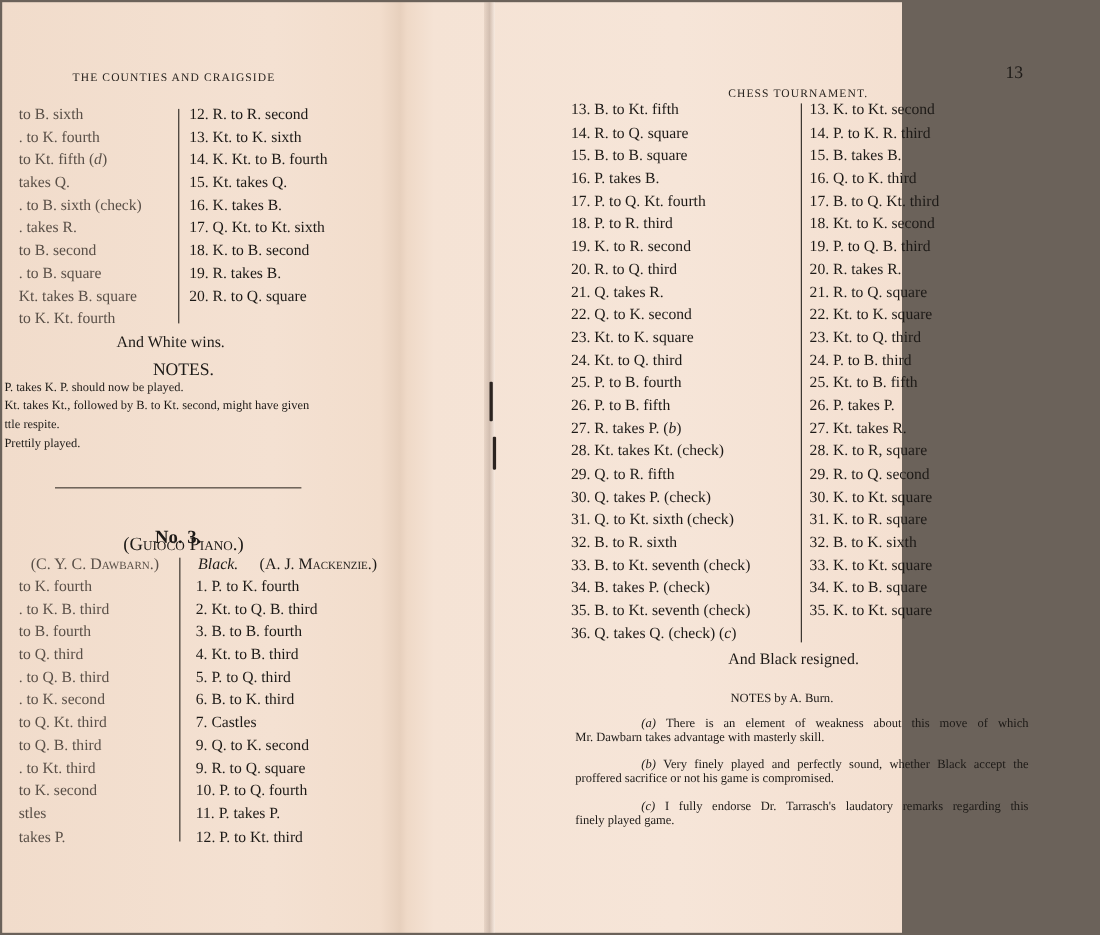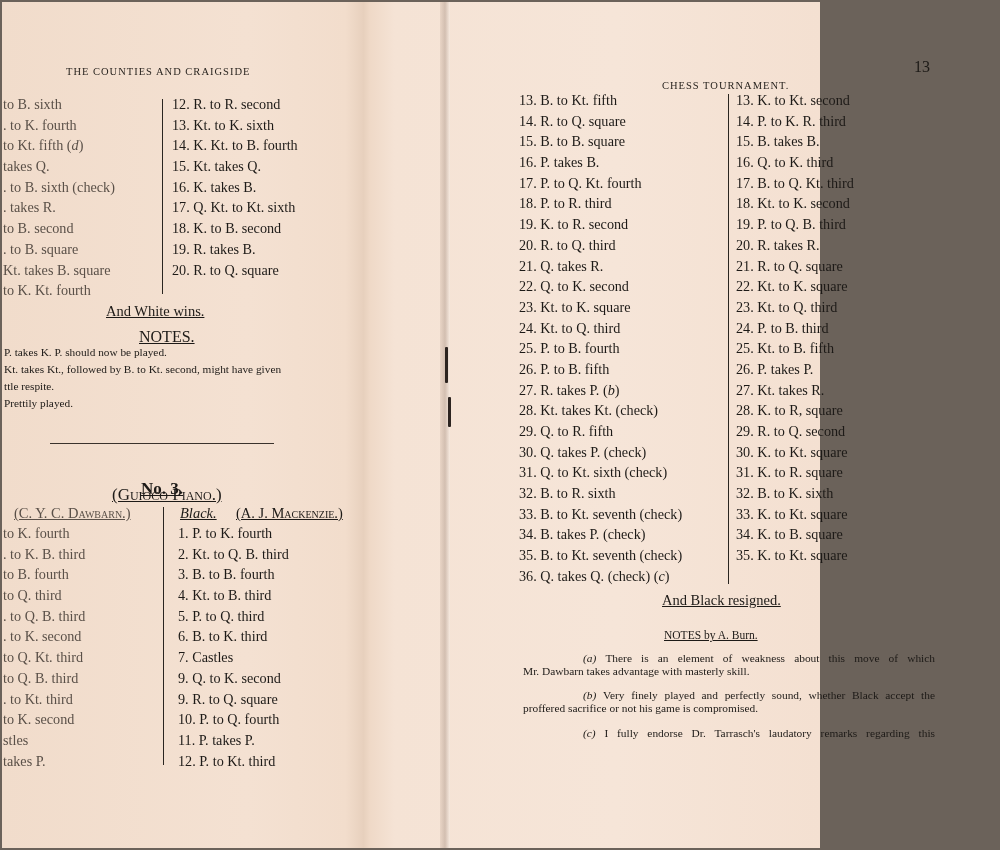--- a/index.html
+++ b/index.html
@@ -25,22 +25,22 @@
       position: absolute; width: 3px; background: #2c2420; border-radius: 1px;
     }
     .header {
       position: absolute; font-size: 10.5px; letter-spacing: 1px; font-variant: small-caps;
       text-transform: uppercase; color: #2a2520;
     }
     .pageno { position: absolute; font-size: 16px; }
     .moves { position: absolute; font-size: 14.2px; line-height: 20.7px; white-space: nowrap; }
     .moves div { height: 20.7px; }
     .vline { position: absolute; width: 1px; background: #2a2520; }
-    .faded { color: #5a5048; }
-    .center-text { position: absolute; text-align: left; white-space: nowrap; text-decoration: underline; }
+    .faded { color: #5a5048; padding-left: 14px; }
+    .center-text { position: absolute; text-align: left; white-space: nowrap; }
     .notes-left { position: absolute; left: 2px; font-size: 11.3px; line-height: 17px; white-space: nowrap; }
     .notes-left div { height: 17px; }
     .rule { position: absolute; height: 1px; background: #3a322c; }
     .title-no { font-weight: bold; font-size: 17px; }
     .sc { font-variant: small-caps; }
     .note-right {
       position: absolute; font-size: 11.4px; line-height: 13px; text-align: justify;
       text-align-last: left;
     }
     .note-right .first { text-indent: 60px; text-align: justify; text-align-last: justify; }
@@ -198,16 +198,17 @@
         <div class="note-right" style="left: 75px; top: 650px; width: 412px;">
           <div class="first"><span style="font-style: italic;">(a) </span>There is an element of weakness about this move of which</div>
           <div>Mr. Dawbarn takes advantage with masterly skill.</div>
         </div>
         <div class="note-right" style="left: 75px; top: 687px; width: 412px;">
           <div class="first"><span style="font-style: italic;">(b) </span>Very finely played and perfectly sound, whether Black accept the</div>
           <div>proffered sacrifice or not his game is compromised.</div>
         </div>
         <div class="note-right" style="left: 75px; top: 725px; width: 412px;">
           <div class="first"><span style="font-style: italic;">(c) </span>I fully endorse Dr. Tarrasch's laudatory remarks regarding this</div>
+          <div>finely played game.</div>
         </div>
       </div>
   </div>
 </div>
 
 </body></html>

